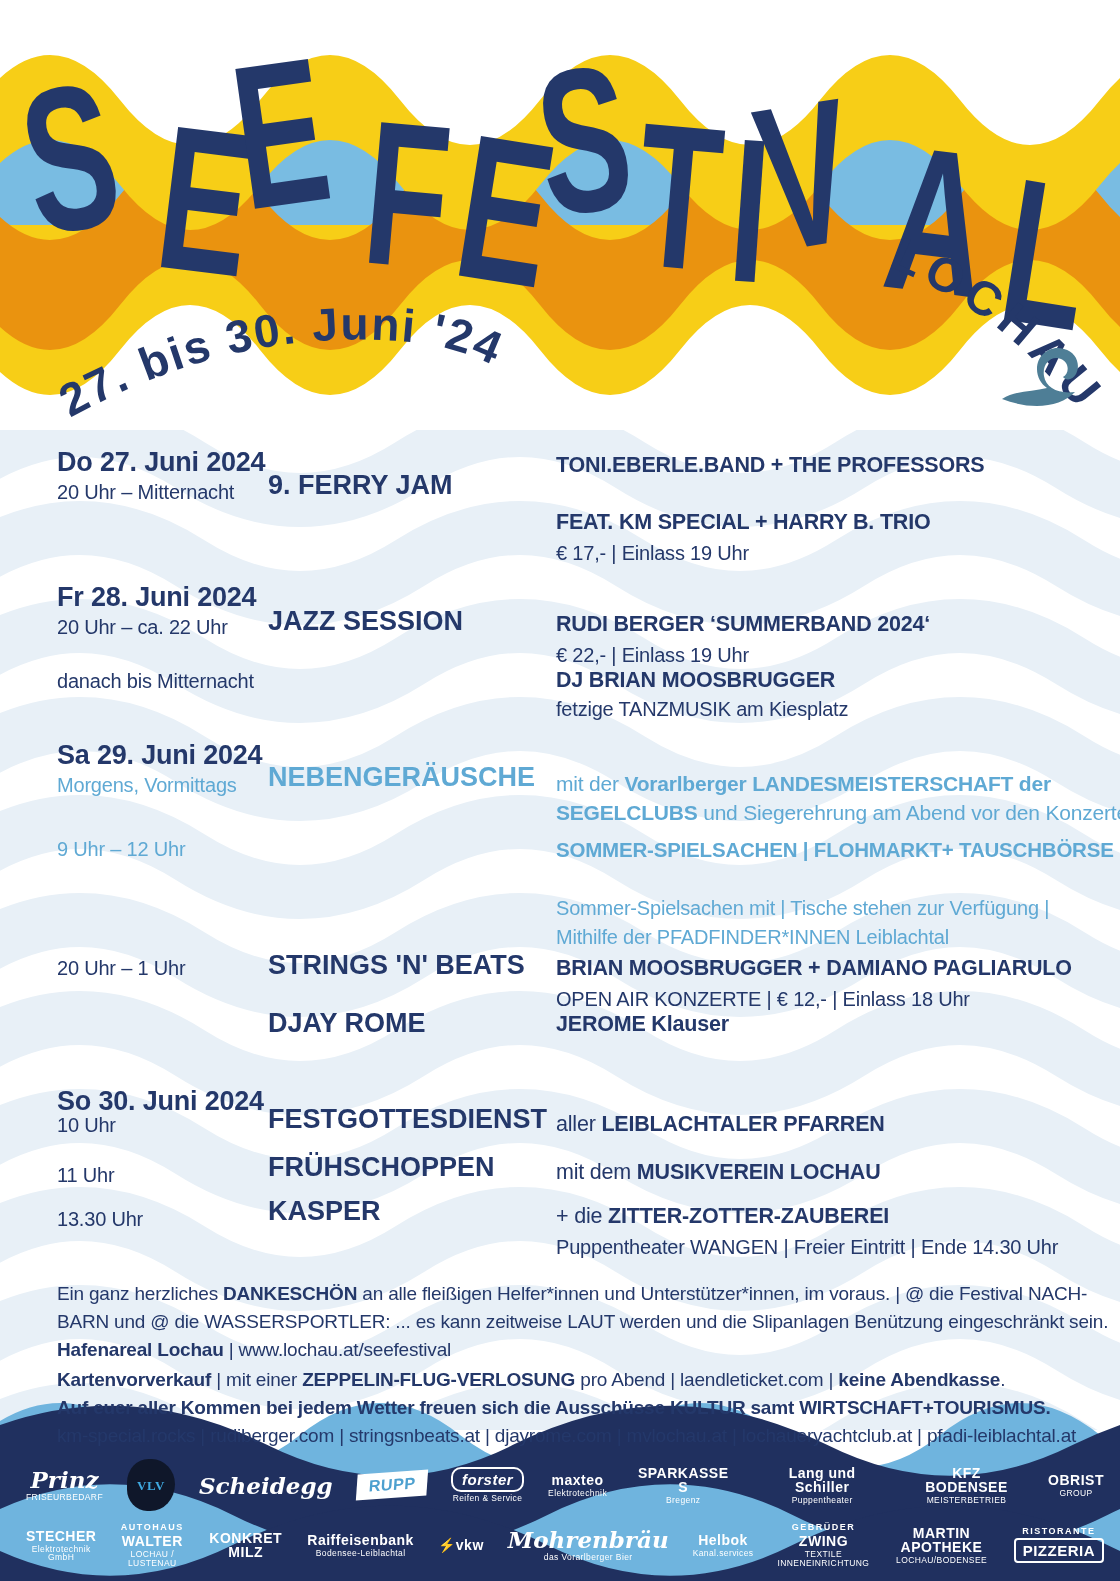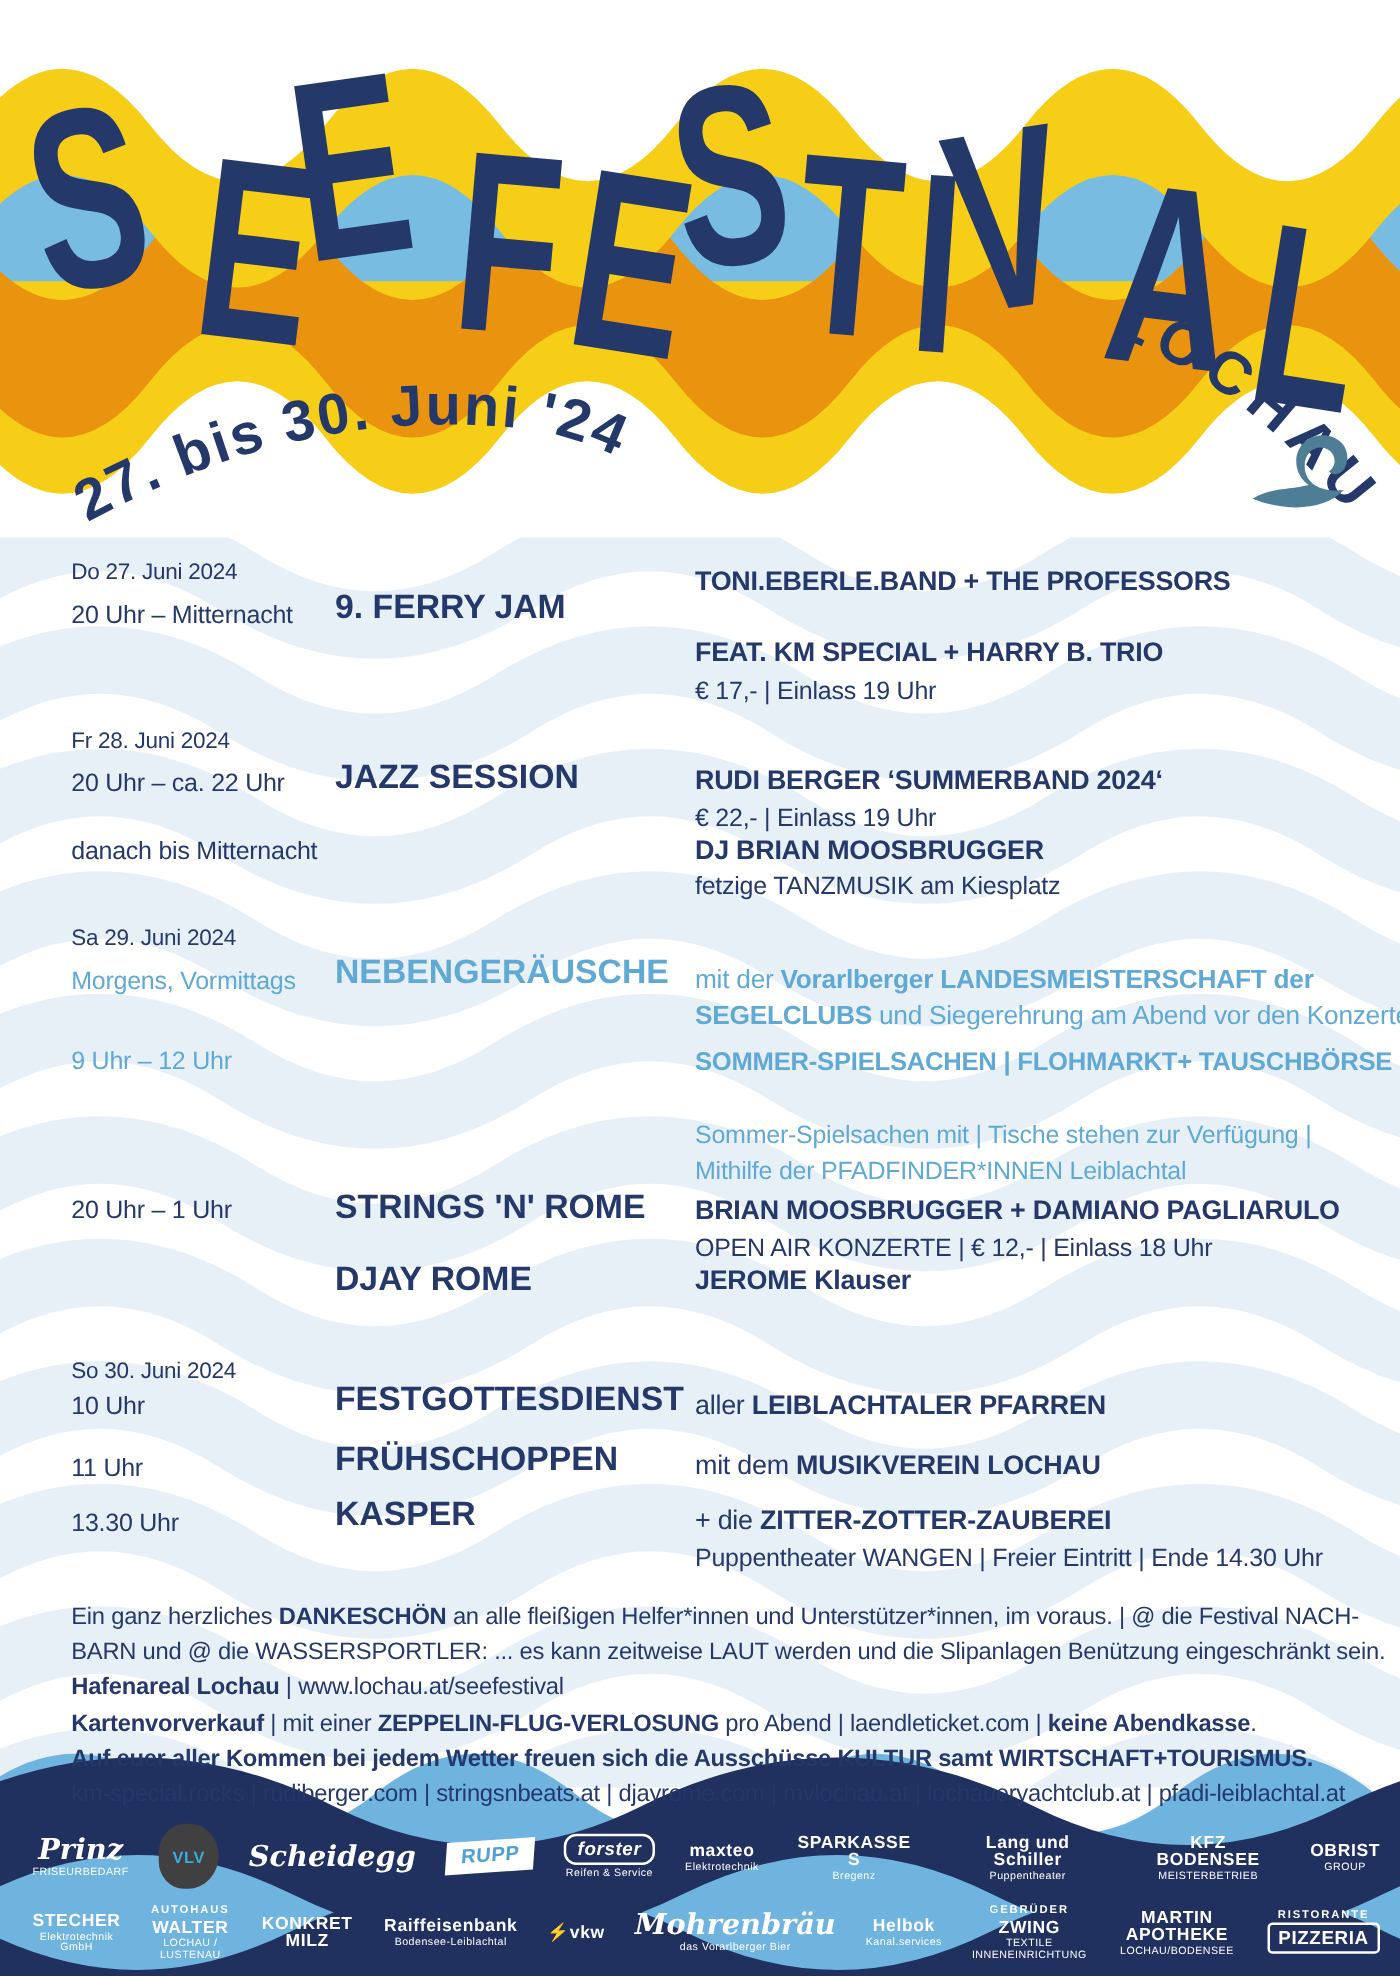--- a/index.html
+++ b/index.html
@@ -9,40 +9,40 @@
   .header-svg{position:absolute;top:0;left:0;z-index:2;}
   .stripes-svg{position:absolute;top:430px;left:0;z-index:0;}
   .footer-svg{position:absolute;top:1385px;left:0;z-index:1;}
   .hletter{font-family:"Liberation Sans",sans-serif;font-weight:700;font-size:205px;fill:#24386A;}
   .arc-text{font-family:"Liberation Sans",sans-serif;font-weight:700;fill:#24386A;}
   .lochau-t{font-size:48px;letter-spacing:7px;}
   .dates-t{font-size:46px;letter-spacing:2px;}
 
   .line{position:absolute;white-space:nowrap;color:#24386A;letter-spacing:-0.2px;z-index:2;line-height:1.15;}
   .r20{font-size:20px;}
-  .d23{font-size:18px;font-weight:400;}
+  .d23{font-size:27px;font-weight:700;}
   .t27{font-size:27px;font-weight:700;letter-spacing:0;}
   .i21{font-size:21.5px;font-weight:700;}
   .f19{font-size:19px;}
   .b{font-weight:700;}
   .blue{color:#5FA9D4;}
   .line span{font-weight:400;}
   .line span.b{font-weight:700;}
 
   .logo-row{position:absolute;left:26px;right:16px;display:flex;justify-content:space-between;
             align-items:center;color:#fff;text-align:center;z-index:3;gap:24px;}
   .row1{top:1455px;height:60px;}
   .row2{top:1517px;height:56px;}
   .logo{display:flex;flex-direction:column;align-items:center;gap:2px;line-height:1;}
   .logo .top{font-size:9px;letter-spacing:1.5px;font-weight:700;}
   .logo .main{font-size:14px;font-weight:700;letter-spacing:0.5px;}
   .logo .sub{font-size:8.5px;letter-spacing:0.4px;font-weight:400;text-align:center;}
   .logo.script .main{font-family:"DejaVu Serif",serif;font-style:italic;font-size:23px;font-weight:700;letter-spacing:0;}
-  .logo.blob .main{background:#404040;color:#3FA9E0;border-radius:48% 52% 55% 45%;width:48px;height:52px;
-                   display:flex;align-items:center;justify-content:center;font-size:13px;}
+  .logo.blob .main{background:#0f172a;color:#3FA9E0;border-radius:48% 52% 55% 45%;width:48px;height:52px;
+                   display:flex;align-items:center;justify-content:center;font-size:13px;font-family:Liberation Serif, serif;}
   .logo.badge .main{background:#fff;color:#4DA0CF;padding:5px 12px;transform:skewX(-8deg) rotate(-4deg);font-size:16px;}
   .logo.boxed .main{border:2px solid #fff;border-radius:4px;padding:3px 7px;font-size:15px;}
   .logo.outline .main{border:2px solid #fff;border-radius:10px;padding:3px 9px;font-style:italic;font-size:15px;}
 </style>
 </head>
 <body>
 
 <div class="poster">
 
   <svg class="stripes-svg" width="1120" height="1000" viewBox="0 0 1120 1000">
@@ -111,21 +111,21 @@
   <div class="line d23" style="top:740px;left:57px">Sa 29. Juni 2024</div>
   <div class="line r20 blue" style="top:774px;left:57px">Morgens, Vormittags</div>
   <div class="line t27 blue" style="top:762px;left:268px">NEBENGERÄUSCHE</div>
   <div class="line f19 blue" style="top:772px;left:556px;font-size:21px"><span>mit der </span><span class="b">Vorarlberger LANDESMEISTERSCHAFT der</span></div>
   <div class="line f19 blue" style="top:801px;left:556px;font-size:21px"><span class="b">SEGELCLUBS</span><span> und Siegerehrung am Abend vor den Konzerten</span></div>
   <div class="line r20 blue" style="top:838px;left:57px">9 Uhr – 12 Uhr</div>
   <div class="line i21 blue" style="top:838px;left:556px;font-size:20.5px">SOMMER-SPIELSACHEN | FLOHMARKT+ TAUSCHBÖRSE</div>
   <div class="line r20 blue" style="top:897px;left:556px">Sommer-Spielsachen mit | Tische stehen zur Verfügung |</div>
   <div class="line r20 blue" style="top:926px;left:556px">Mithilfe der PFADFINDER*INNEN Leiblachtal</div>
   <div class="line r20" style="top:957px;left:57px">20 Uhr – 1 Uhr</div>
-  <div class="line t27" style="top:950px;left:268px">STRINGS 'N' ROME</div>
+  <div class="line t27" style="top:950px;left:268px">STRINGS 'N' BEATS</div>
   <div class="line i21" style="top:956px;left:556px">BRIAN MOOSBRUGGER + DAMIANO PAGLIARULO</div>
   <div class="line r20" style="top:988px;left:556px">OPEN AIR KONZERTE | € 12,- | Einlass 18 Uhr</div>
   <div class="line t27" style="top:1008px;left:268px">DJAY ROME</div>
   <div class="line i21" style="top:1012px;left:556px">JEROME  Klauser</div>
 
   <div class="line d23" style="top:1086px;left:57px">So 30. Juni 2024</div>
   <div class="line r20" style="top:1114px;left:57px">10 Uhr</div>
   <div class="line t27" style="top:1104px;left:268px">FESTGOTTESDIENST</div>
   <div class="line f19" style="top:1112px;left:556px;font-size:21.5px"><span>aller </span><span class="b">LEIBLACHTALER PFARREN</span></div>
   <div class="line r20" style="top:1164px;left:57px">11 Uhr</div>

